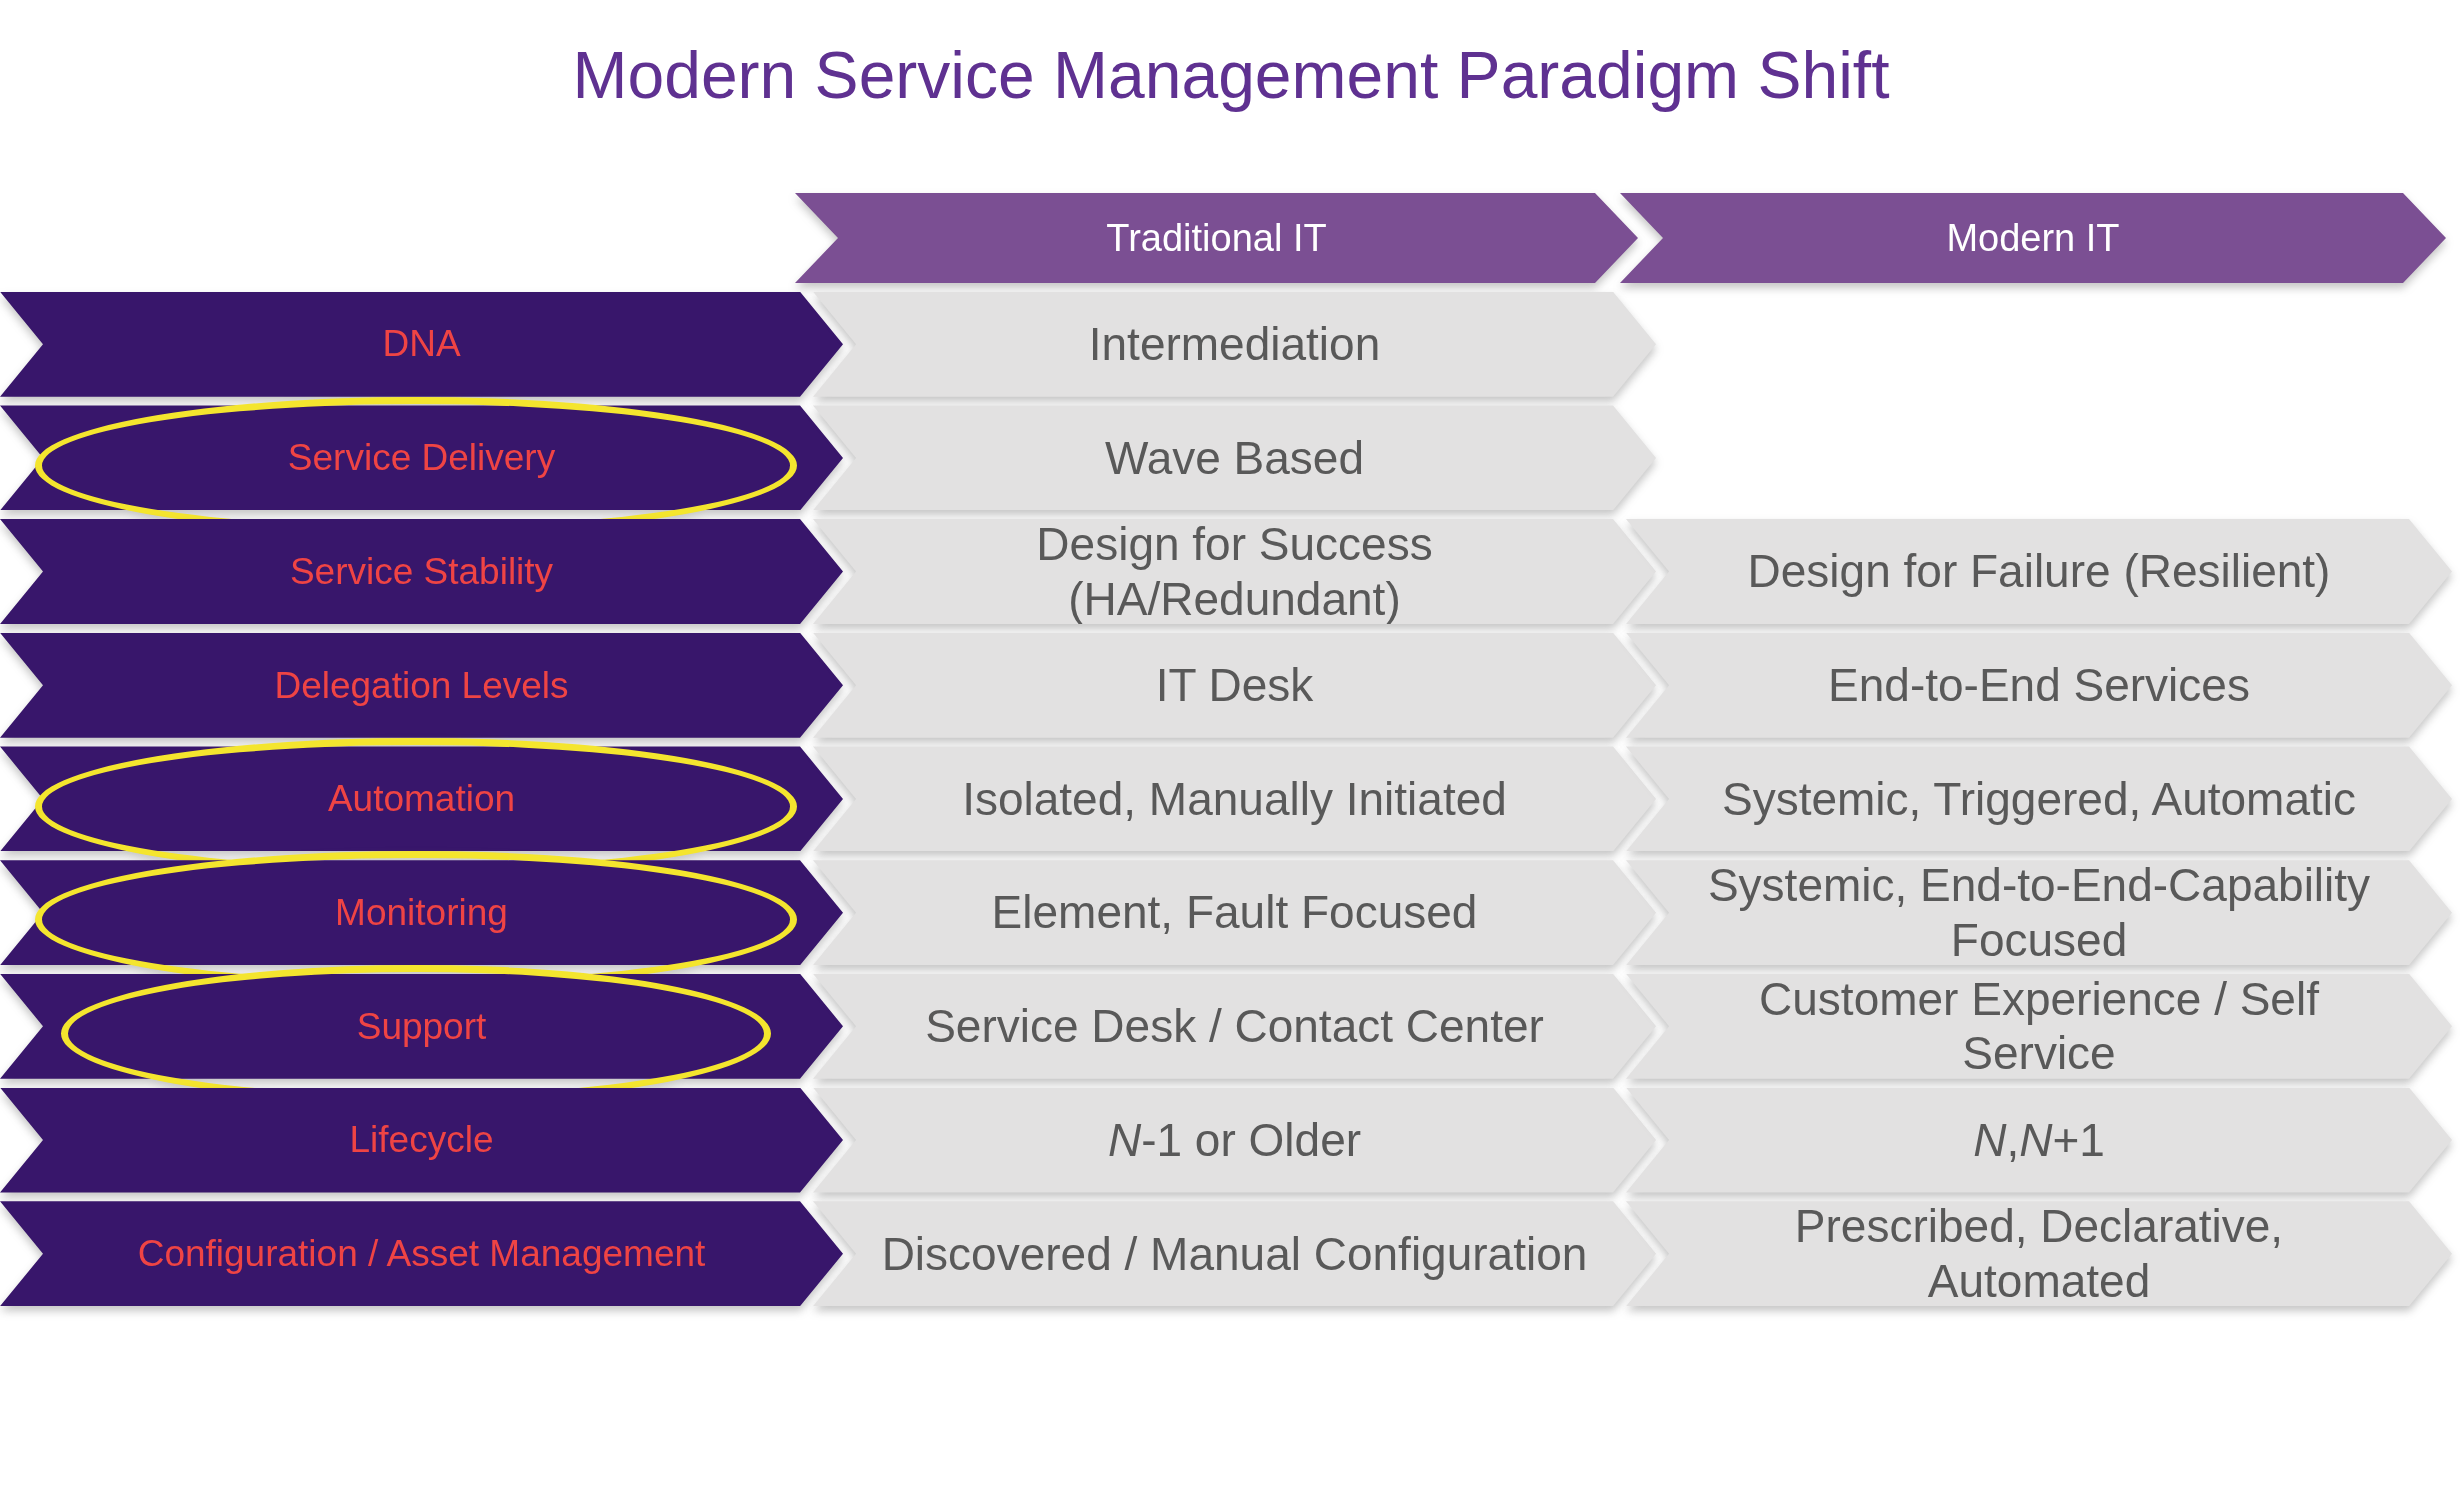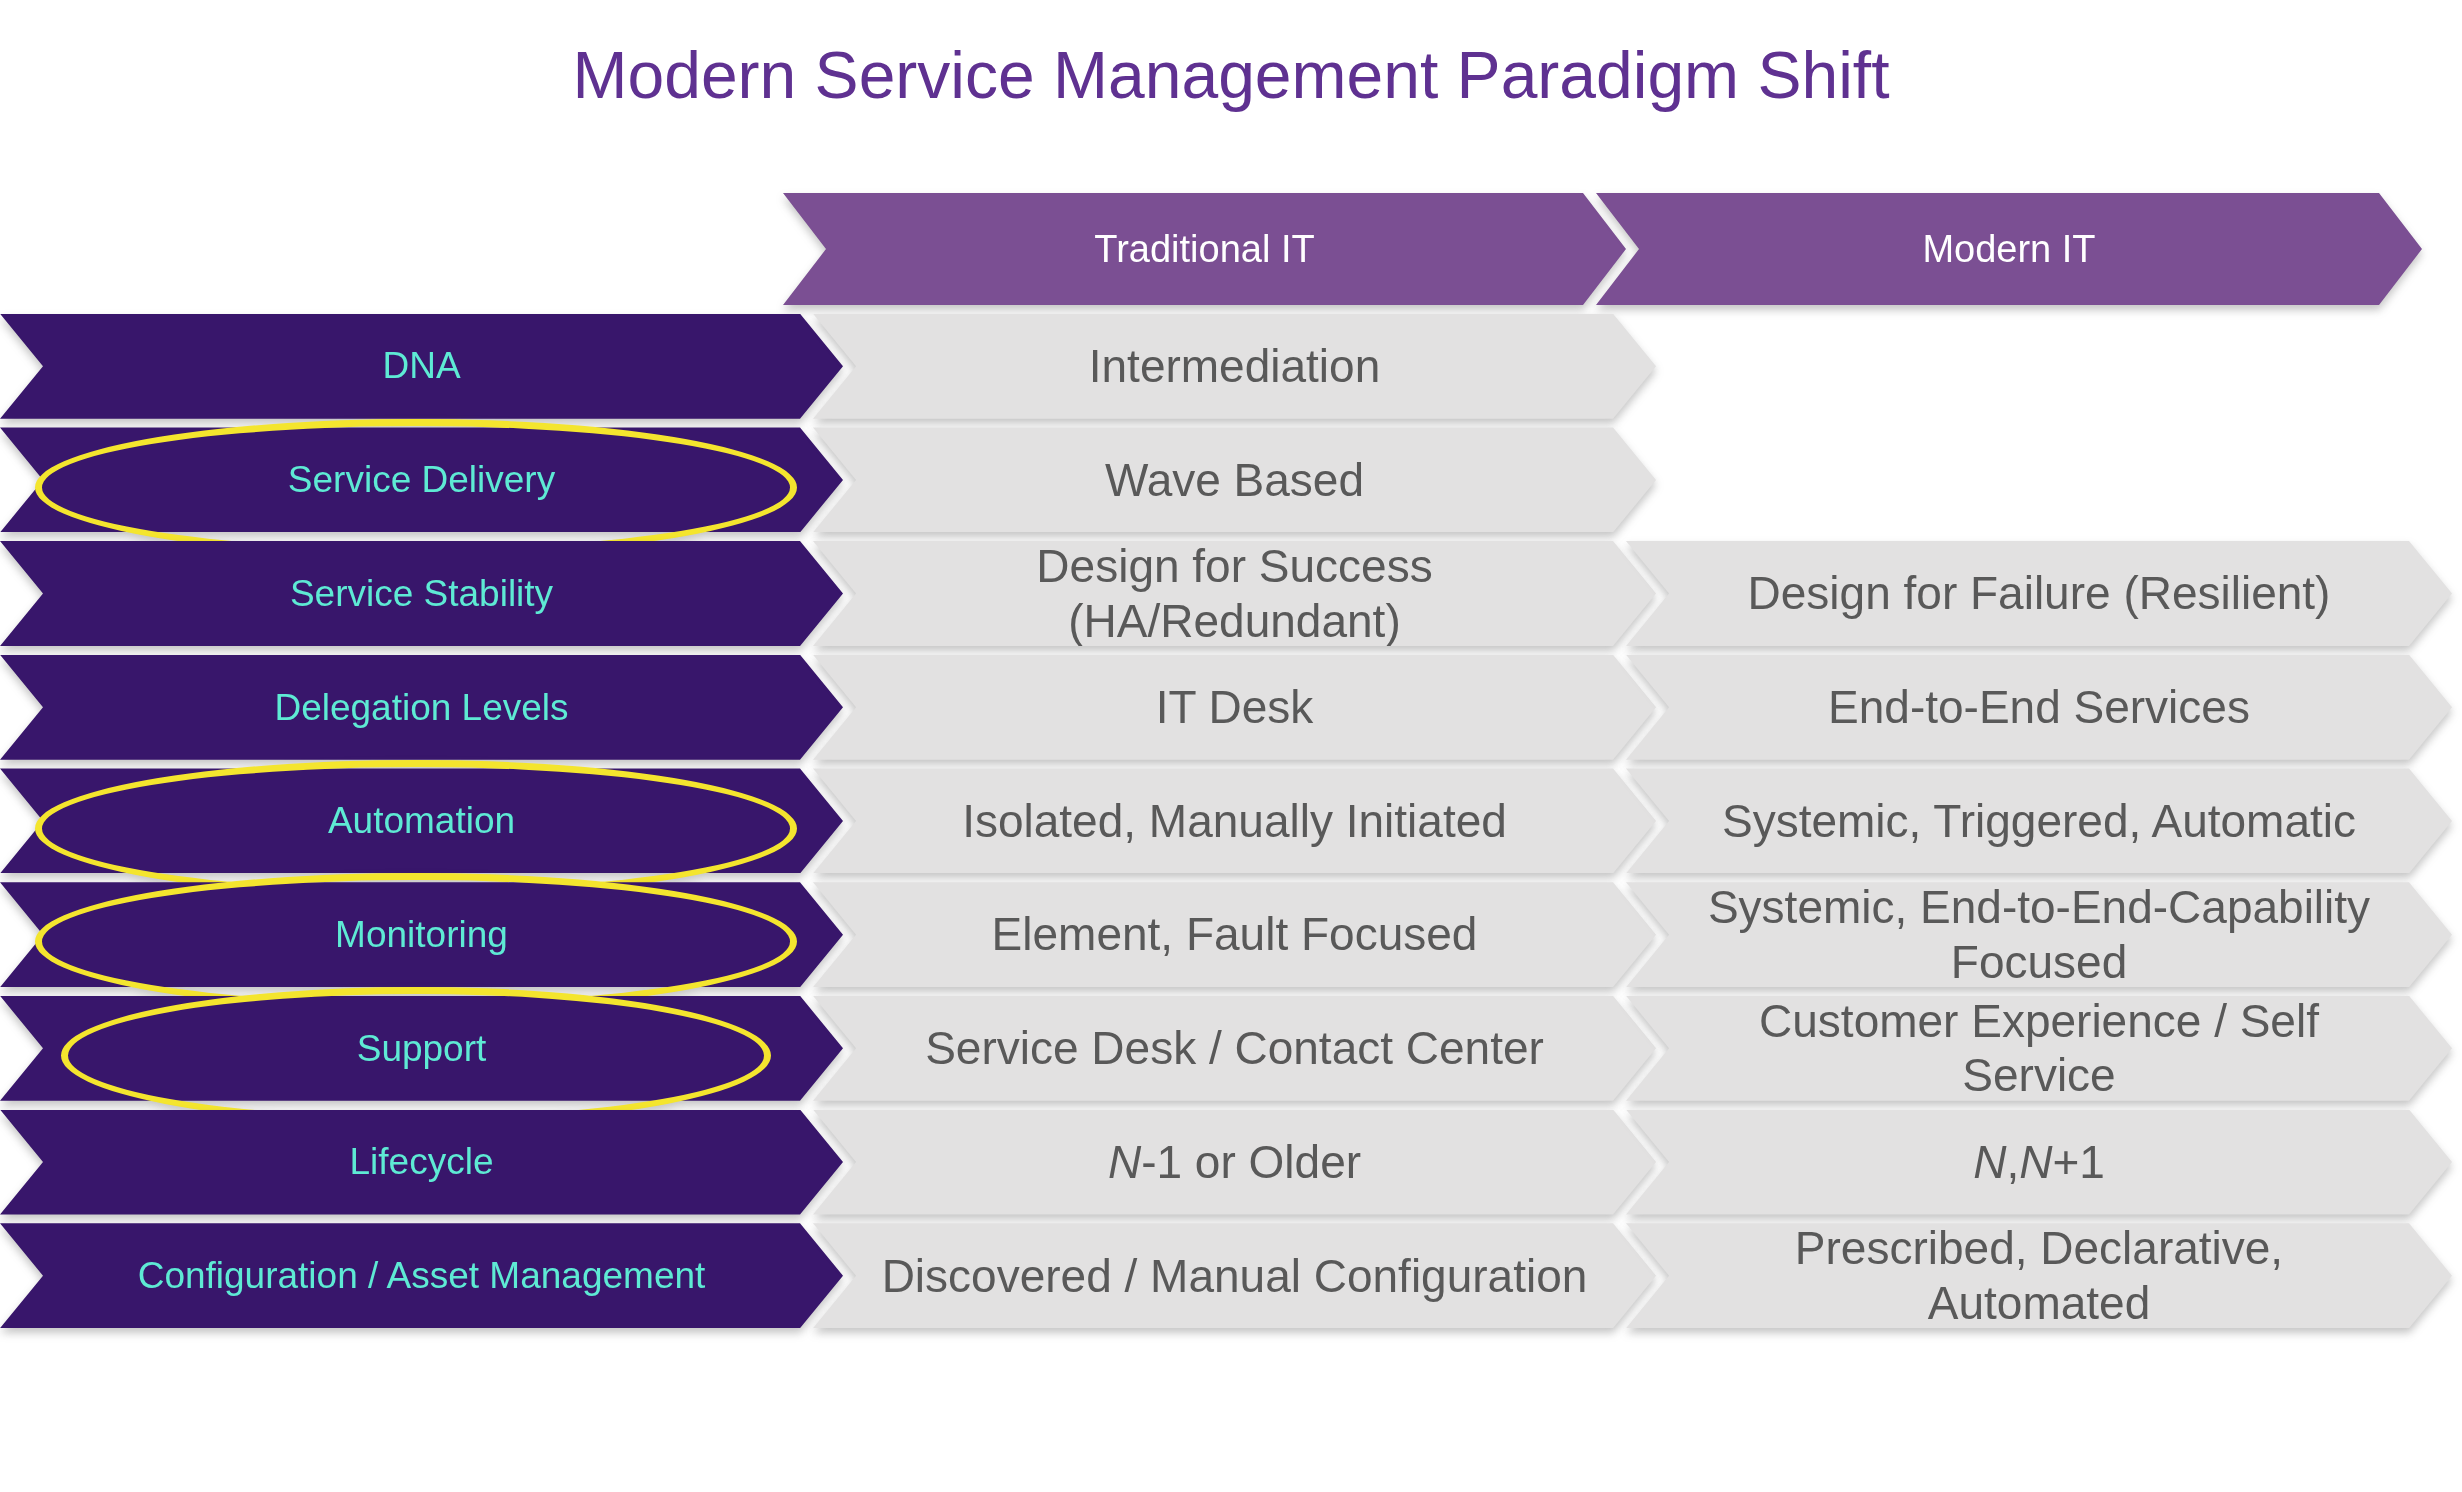--- a/index.html
+++ b/index.html
@@ -27,41 +27,41 @@
     top:193px; left:0;
     width:2462px;
   }
   .row{
     display:flex;
     align-items:stretch;
     height:105px;
     margin-bottom:8.7px;
     position:relative;
   }
-  .row.header-row{ height:112px; margin-bottom:8.7px; }
+  .row.header-row{ height:90px; margin-bottom:8.7px;gap:12px; }
   .spacer{ width:813px; flex:none; }
   .cellwrap{
     position:relative;
     flex:none;
     filter:drop-shadow(0px 5.2px 4.3px rgba(90,90,90,0.35));
   }
   .cellwrap.c1{ width:843px; }
   .cellwrap.c2{ width:843px; margin-left:-30px; }
   .cellwrap.c3{ width:826px; margin-left:-30px; }
   .chev{
     position:absolute; inset:0;
     clip-path:polygon(0% 0%, calc(100% - 43px) 0%, 100% 50%, calc(100% - 43px) 100%, 0% 100%, 43px 50%);
     display:flex;
     align-items:center;
     justify-content:center;
     text-align:center;
   }
   .chev.label{
     background:#38166b;
-    color:#5eead4;
+    color:#ef4444;
     font-size:37px;
     padding:0 46px;
     line-height:1.12;
   }
   .chev.hdr{
     background:#7b4f93;
     color:#ffffff;
     font-size:38px;
     padding:0 70px;
   }

